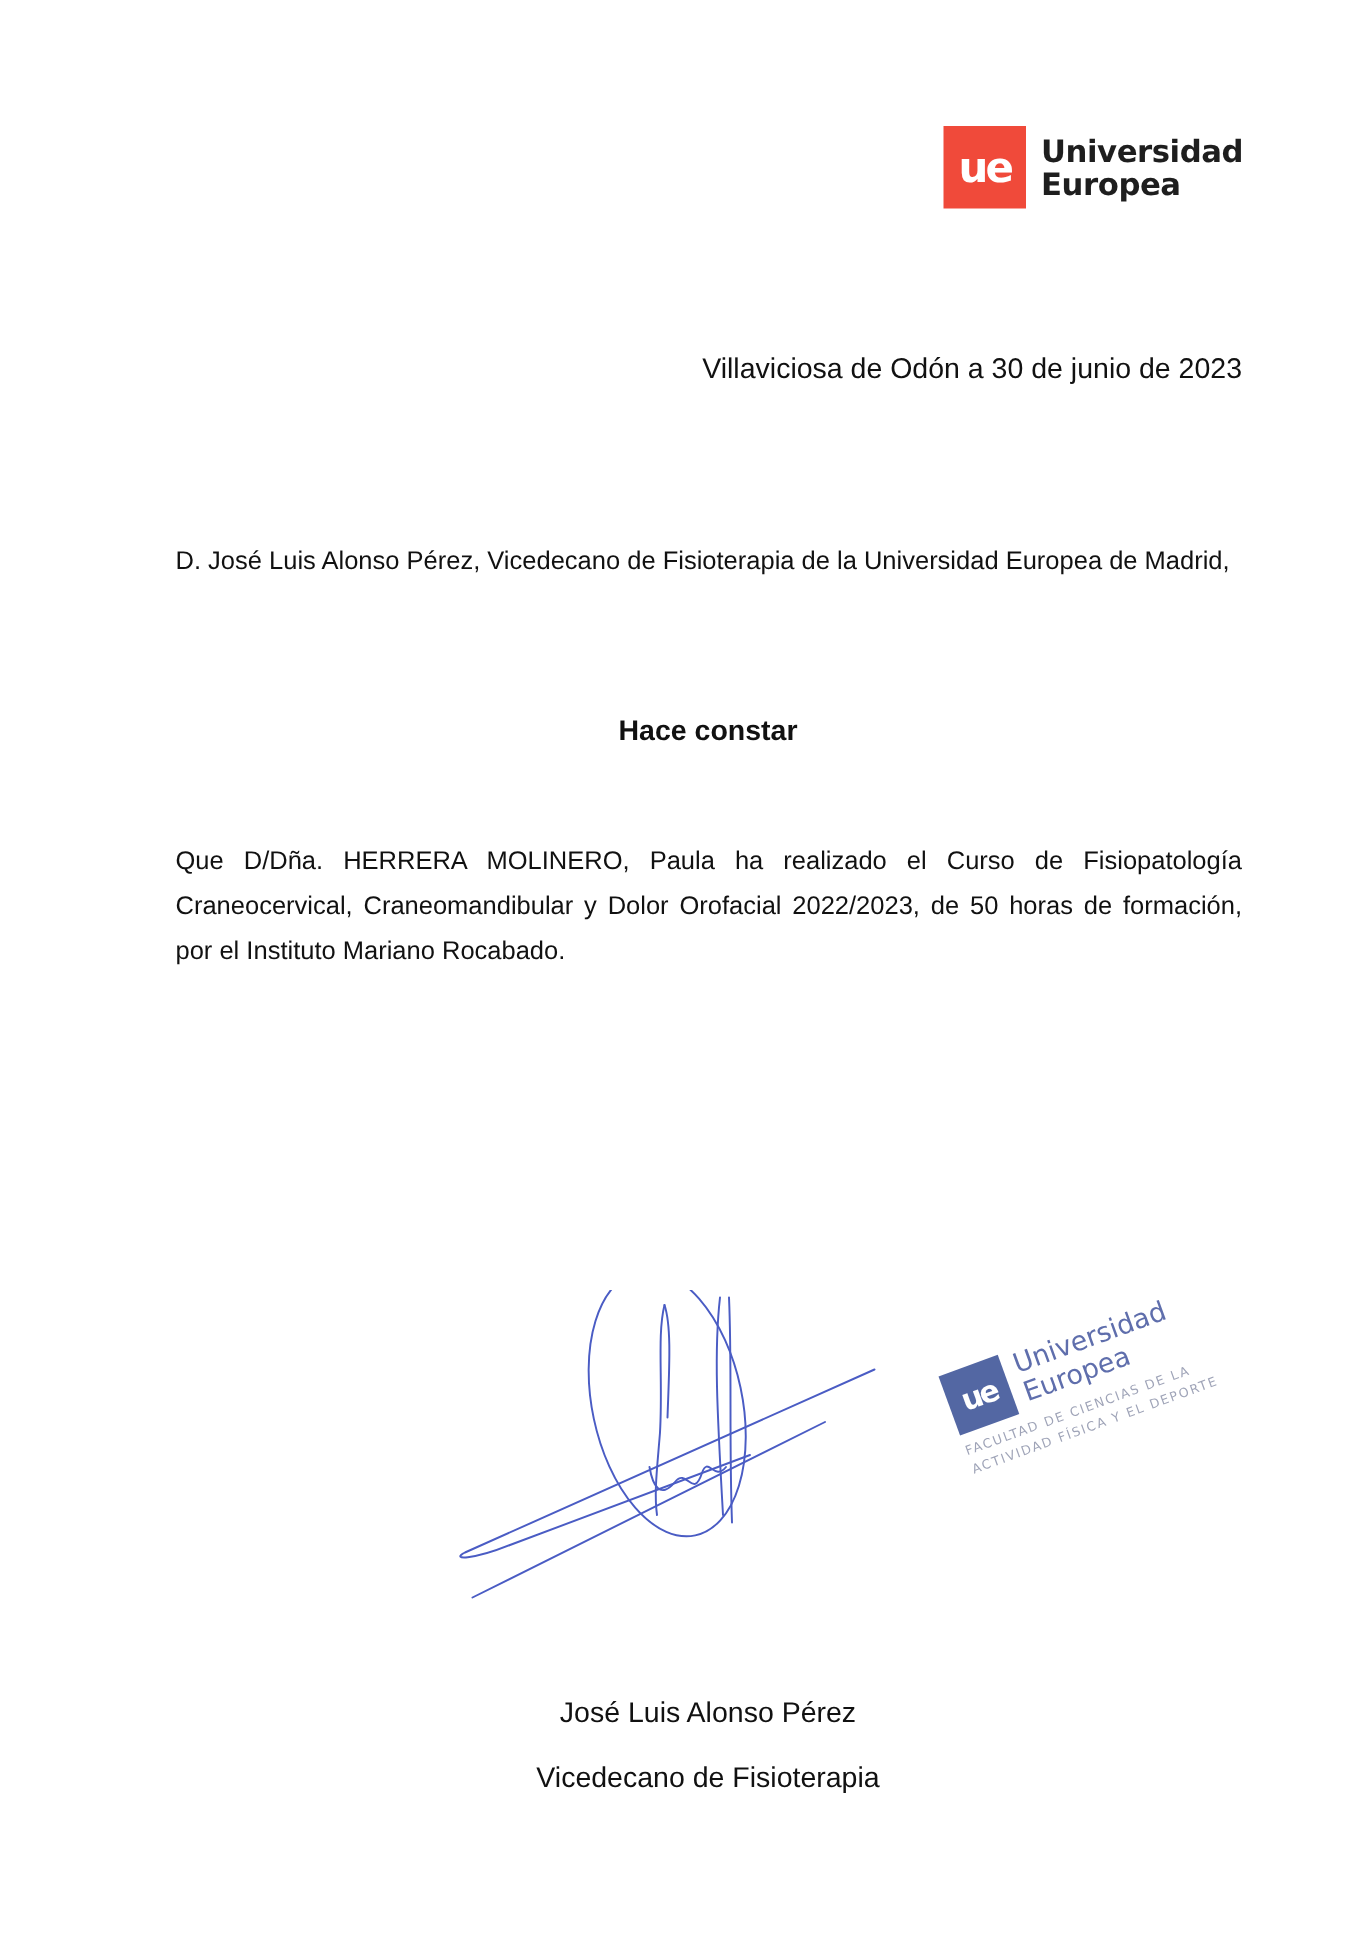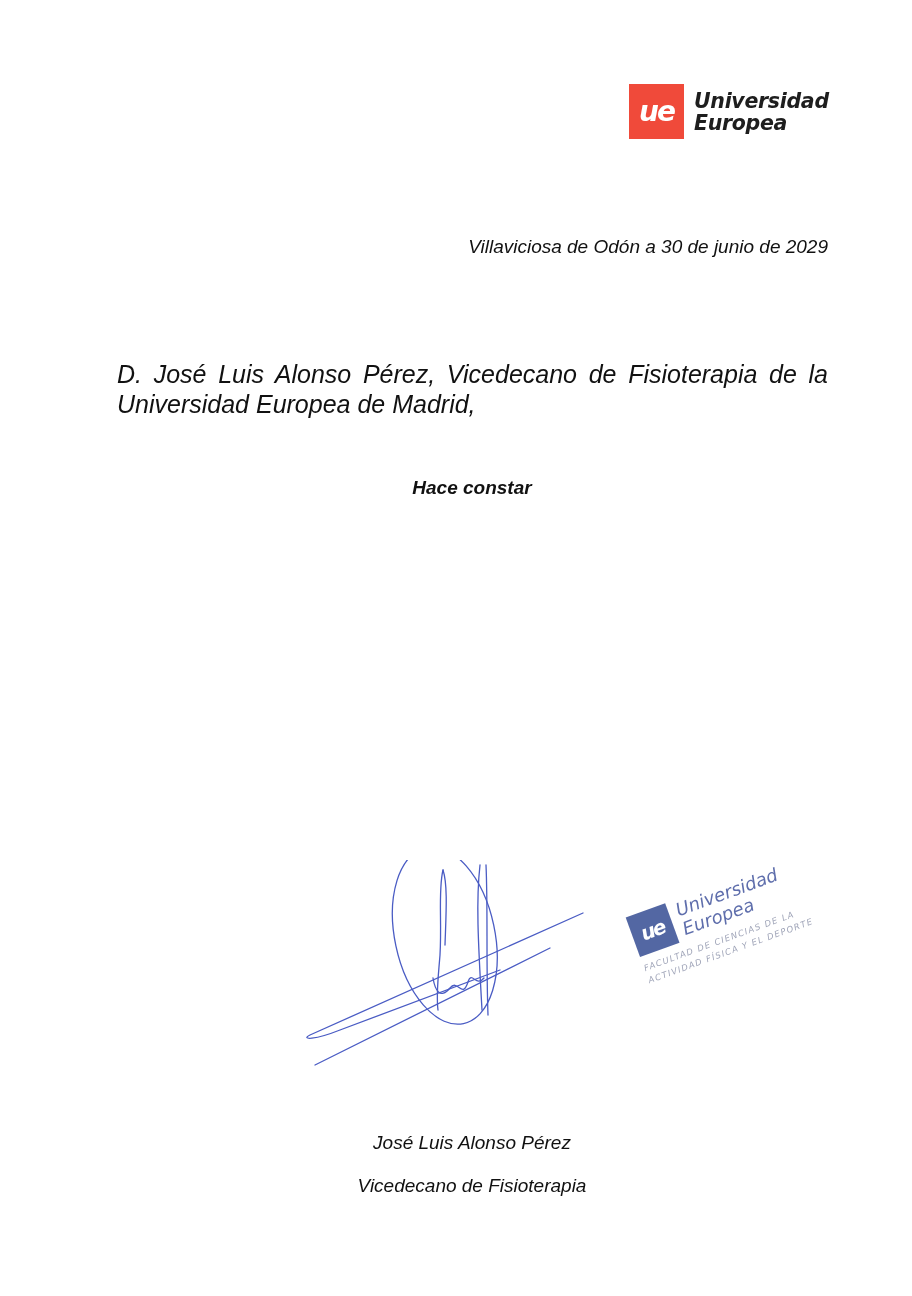--- a/index.html
+++ b/index.html
@@ -1,25 +1,25 @@
 <!DOCTYPE html>
 <html><head>
 <meta charset="utf-8">
 <style>
   html, body { margin: 0; padding: 0; background: #ffffff; }
   body { width: 912px; height: 1296px; position: relative; overflow: hidden;
          font-family: "Liberation Sans", sans-serif; color: #111111; }
-  .page { position: absolute; inset: 0; font-style: italic; }
+  .page { position: absolute; inset: 0; }
   .logo { position: absolute; left: 629px; top: 84px; display: flex; align-items: center; }
   .logo-box { width: 55px; height: 55px; background: #f04a3a; display: flex; align-items: center; justify-content: center; }
   .logo-box span { color: #ffffff; font-weight: bold; font-size: 28px; letter-spacing: -2px; font-family: "DejaVu Sans", sans-serif; }
   .logo-text { margin-left: 10px; font-weight: bold; font-size: 20.5px; line-height: 22px; color: #1e1e1e; font-family: "DejaVu Sans", sans-serif; letter-spacing: -0.3px; }
   .txt { position: absolute; font-size: 19px; line-height: 30px; }
   .date { right: 84px; top: 232px; text-align: right; }
-  .para { left: 117px; width: 711px; text-align: justify; font-size: 25px; }
+  .para { left: 117px; width: 711px; text-align: justify; font-size: 17px; }
   .p1 { top: 359px; }
   .title { left: 0; width: 944px; top: 473px; text-align: center; font-weight: bold; }
   .p2 { top: 559px; }
   .p3 { top: 679px; text-align-last: left; }
   .sig { position: absolute; left: 300px; top: 860px; }
   .stamp { position: absolute; left: 612px; top: 880px; transform: rotate(-20deg); transform-origin: left top; opacity: 0.82; }
   .stamp-row { display: flex; align-items: center; }
   .stamp-box { width: 42px; height: 42px; background: #2e4690; display: flex; align-items: center; justify-content: center; margin-top: 40px; }
   .stamp-box span { color: #fff; font-weight: bold; font-size: 20px; letter-spacing: -2px; font-family: "DejaVu Sans", sans-serif; }
   .stamp-name { margin-left: 8px; color: #3c4f9a; font-size: 18px; line-height: 20px; font-family: "DejaVu Sans", sans-serif; margin-top: 40px; }
@@ -36,26 +36,27 @@
   <div class="logo">
     <div class="logo-box">
       <span>ue</span>
     </div>
     <div class="logo-text">
       <div>Universidad</div>
       <div>Europea</div>
     </div>
   </div>
 
-  <div class="txt date">Villaviciosa de Odón a 30 de junio de 2029</div>
+  <div class="txt date">Villaviciosa de Odón a 30 de junio de 2023</div>
 
   <div class="txt para p1">D. José Luis Alonso Pérez, Vicedecano de Fisioterapia de la Universidad Europea de Madrid,</div>
 
   <div class="txt title">Hace constar</div>
 
+  <div class="txt para p2">Que D/Dña. HERRERA MOLINERO, Paula ha realizado el Curso de Fisiopatología Craneocervical, Craneomandibular y Dolor Orofacial 2022/2023, de 50 horas de formación, por el Instituto Mariano Rocabado.</div>
 
 
   <svg class="sig" width="300" height="210" viewBox="0 0 300 210">
     <g fill="none" stroke="#4a5cc4" stroke-width="1.3" stroke-linecap="round">
       <ellipse cx="150" cy="75" rx="50" ry="90" transform="rotate(-12 150 100)"></ellipse>
       <path d="M143 10 C 138 30, 142 60, 140 95 C 138 120, 136 135, 138 150"></path>
       <path d="M143 10 C 148 25, 146 55, 145 85"></path>
       <path d="M180 5 C 176 40, 178 80, 182 150 M186 5 C 188 50, 186 100, 188 155"></path>
       <path d="M133 118 C 135 130, 140 140, 150 128 C 158 118, 162 140, 168 122 C 172 110, 176 128, 184 118"></path>
       <path d="M283 53 L 10 175 C 0 180, 15 180, 40 170 L 200 110"></path>

